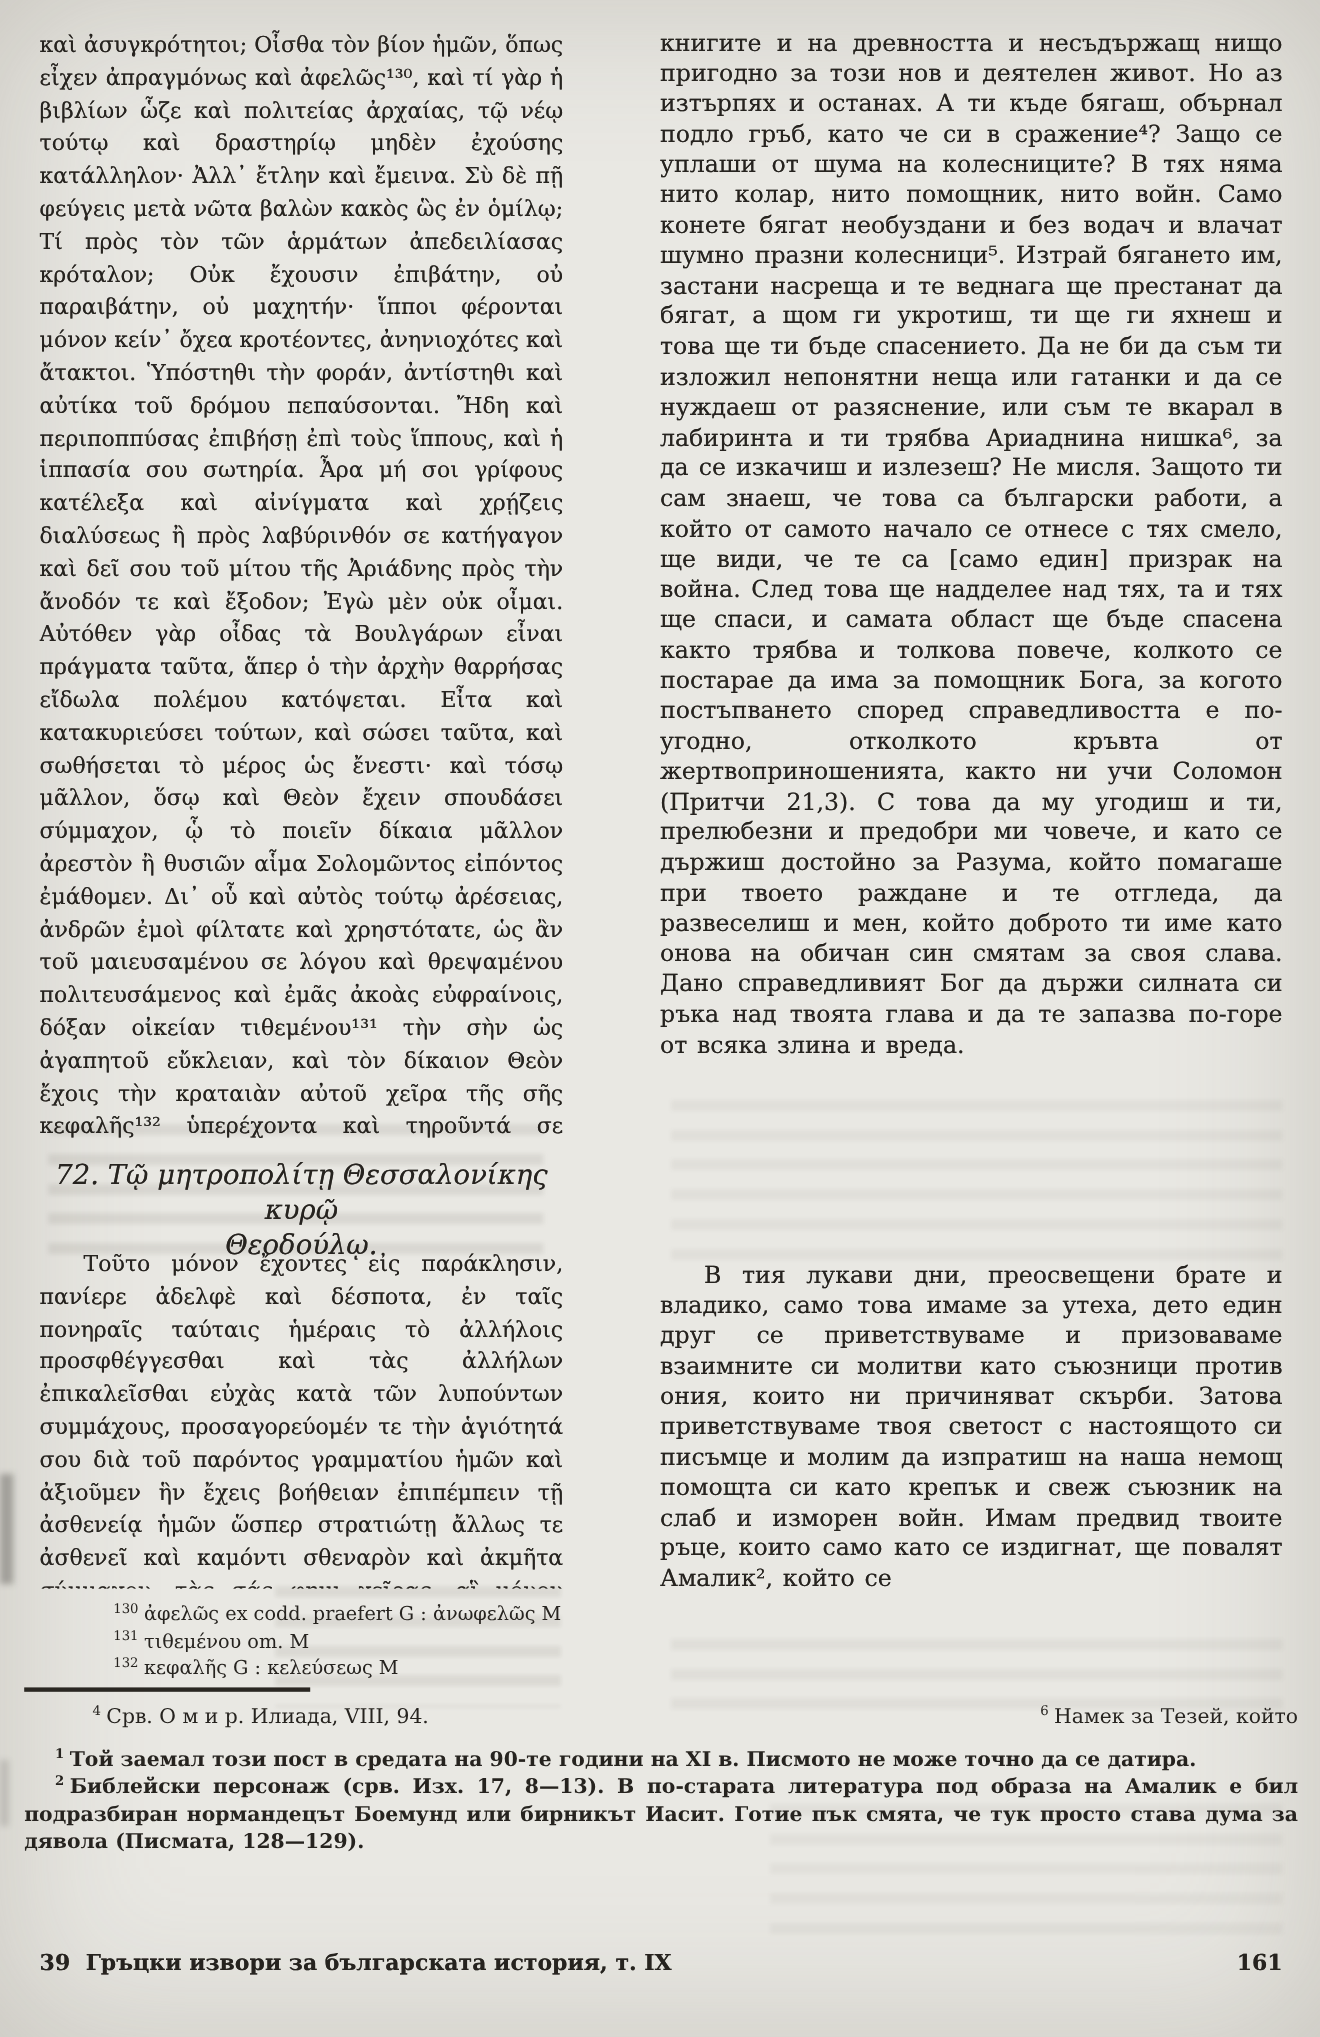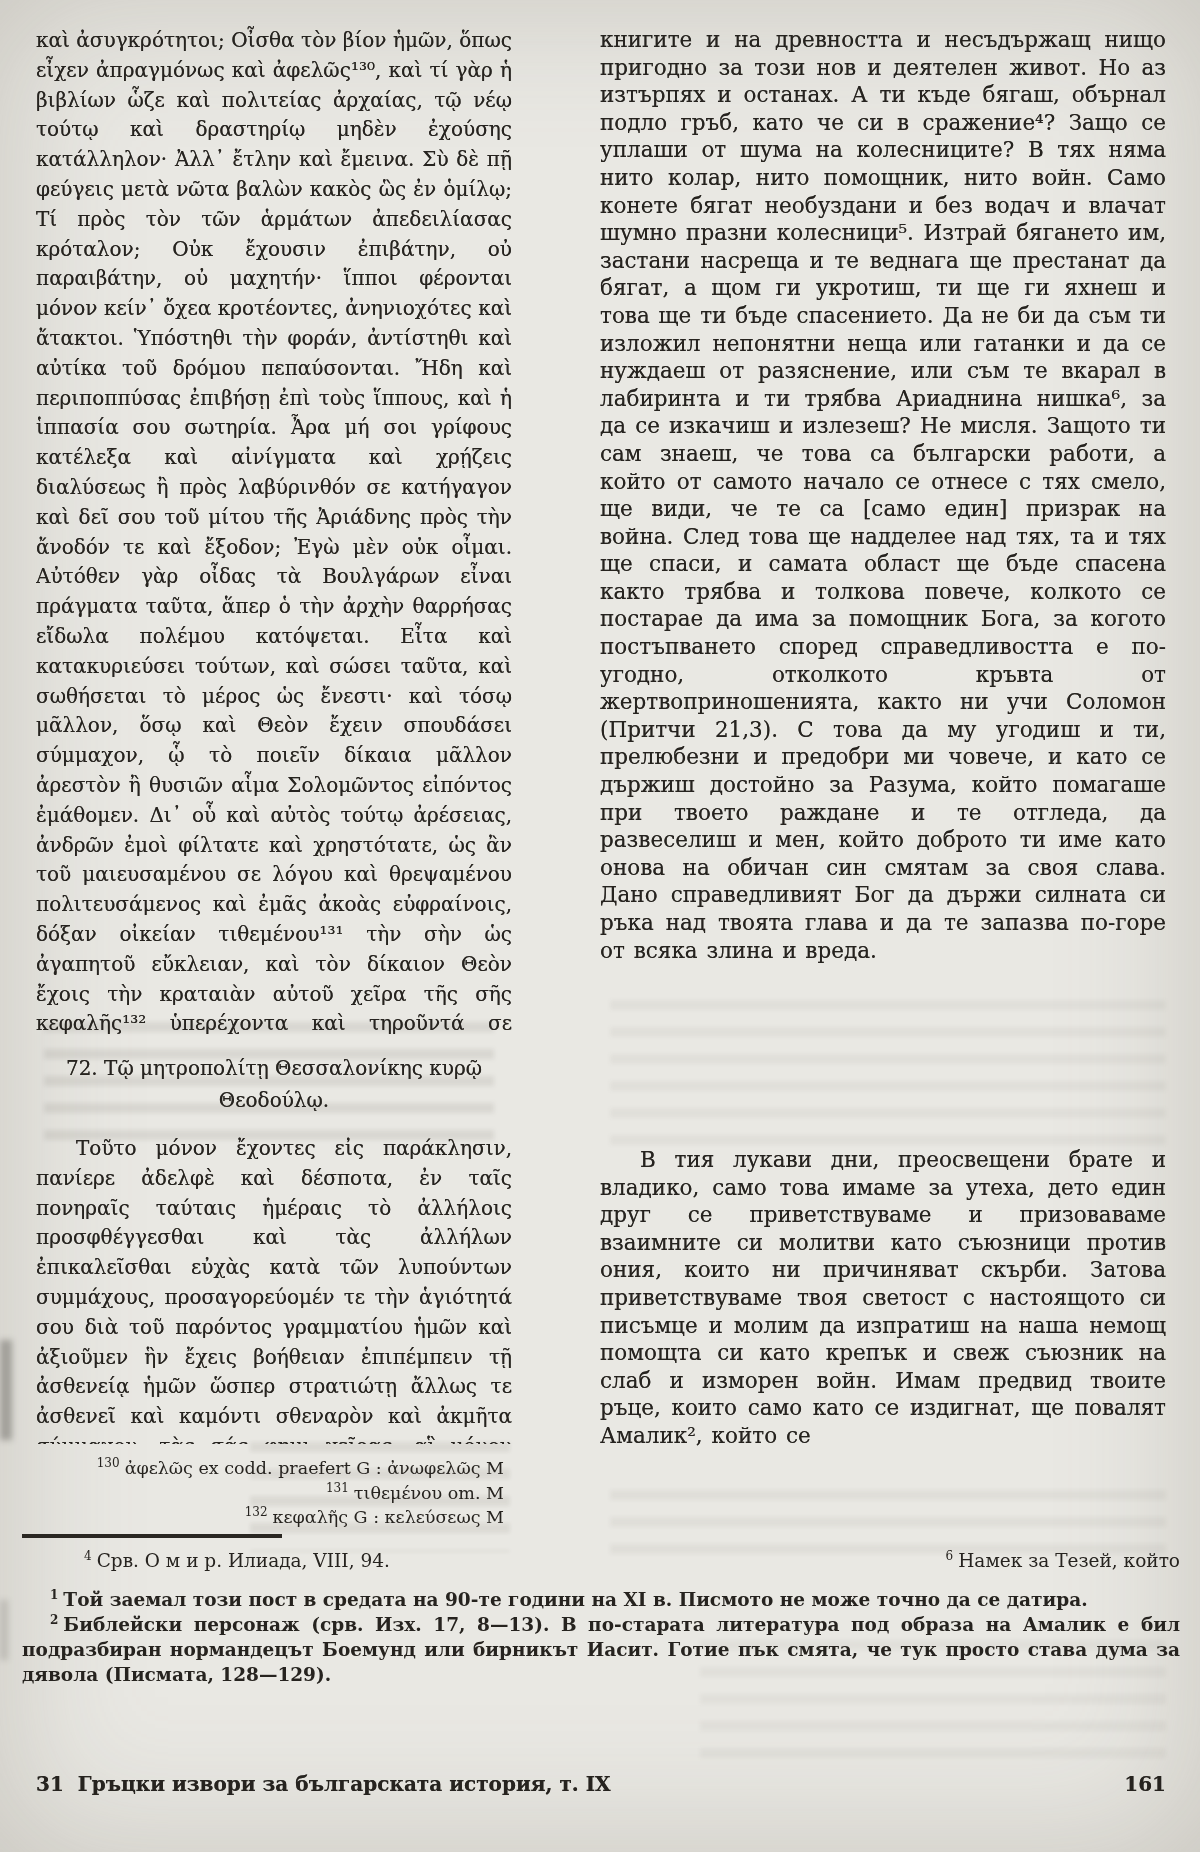--- a/index.html
+++ b/index.html
@@ -24,27 +24,27 @@
     text-shadow:0 0 0.5px rgba(38,35,31,0.7);
   }
   .bg-body{
     font-size:21.5px;line-height:27.6px;text-align:justify;word-spacing:2px;
     text-shadow:0 0 0.5px rgba(38,35,31,0.7);
   }
   .clip1{max-height:1016px;overflow:hidden;}
   .clip2{max-height:310px;overflow:hidden;}
   .indent{text-indent:40px;}
   .letter-heading{
-    text-align:center;
-    font-size:20px;line-height:32px;
+    font-style:italic;text-align:center;
+    font-size:25px;line-height:32px;
     text-shadow:0 0 0.5px rgba(38,35,31,0.7);
   }
   .apparatus{
-    position:absolute;left:84px;top:1456px;width:420px;
-    font-size:17.5px;line-height:24.5px;text-align:right;
+    position:absolute;left:103px;top:1456px;width:420px;
+    font-size:17.5px;line-height:24.5px;
   }
   .apparatus sup,.fn sup,.fnrow sup{
     font-size:12px;vertical-align:super;line-height:0;margin-right:5px;
   }
   .fnsection{position:absolute;left:22px;top:1534px;width:1158px;}
   .fnrule{width:260px;height:4px;background:#2a2722;margin-bottom:10px;}
   .fnrow{
     display:flex;justify-content:space-between;
     padding-left:62px;font-size:18.5px;line-height:25px;
   }
@@ -124,18 +124,18 @@
 
 
     <div class="fnnumbered">
       <p class="fn"><sup>1</sup><span>Той заемал този пост в средата на 90-те години на XI в. Писмото не може точно да се датира.</span></p>
       <p class="fn"><sup>2</sup><span>Библейски персонаж (срв. Изх. 17, 8—13). В по-старата литература под образа на Амалик е бил подразбиран нормандецът Боемунд или бирникът Иасит. Готие пък смята, че тук просто става дума за дявола (Писмата, 128—129).</span></p>
     </div>
   </div>
 
   <div class="footer">
     <div>
-      <span class="sig">31</span><span>Гръцки извори за българската история, т. IX</span>
+      <span class="sig">39</span><span>Гръцки извори за българската история, т. IX</span>
     </div>
     <div>161</div>
   </div>
 
 </div>
 
 </body></html>

